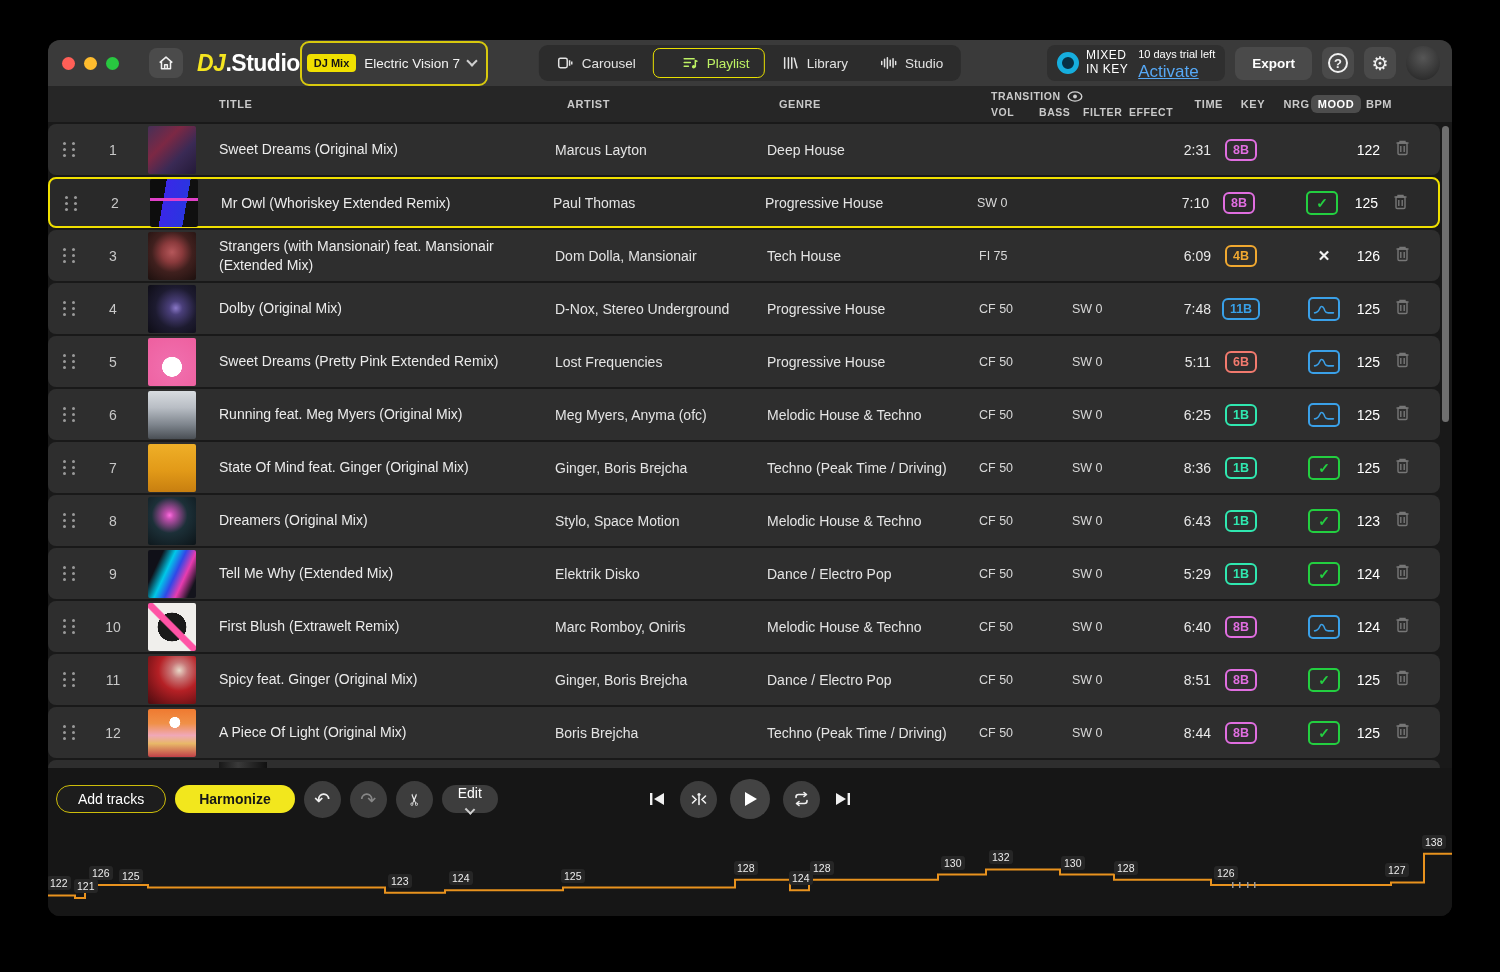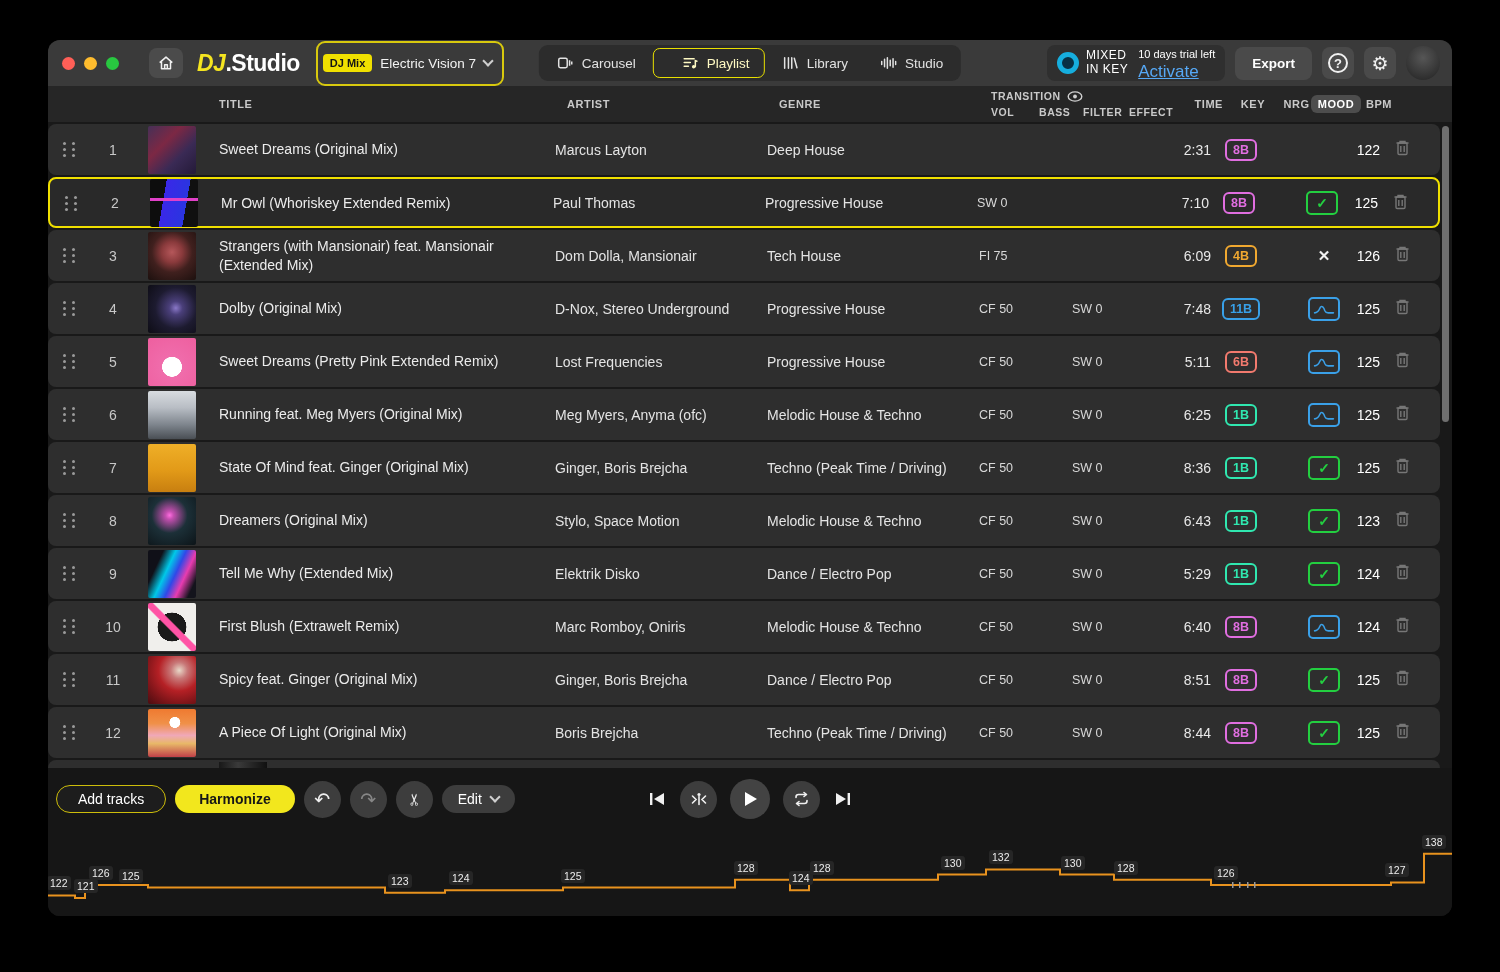--- a/index.html
+++ b/index.html
@@ -7,31 +7,31 @@
 
   .window { position:absolute; left:48px; top:40px; width:1404px; height:876px;
             background:#191919; border-radius:12px; overflow:hidden; display:flex; flex-direction:column; }
 
   
   .chrome { height:46px; background:#3a3a3a; display:flex; align-items:center; padding:0 14px; flex:none; position:relative; }
   .traffic { display:flex; gap:9px; margin-right:30px; }
   .dot { width:13px; height:13px; border-radius:50%; }
   .dot.r { background:#ff5f57; } .dot.y { background:#febc2e; } .dot.g { background:#28c840; }
   .home-btn { width:34px; height:30px; border-radius:8px; background:#4b4b4b; display:flex; align-items:center; justify-content:center; margin-right:14px; }
-  .logo { font-size:23px; font-weight:800; letter-spacing:-0.5px; margin-right:16px; white-space:nowrap; }
+  .logo { font-size:23px; font-weight:800; letter-spacing:-0.5px; white-space:nowrap; }
   .logo .dj { color:#f5e520; font-style:italic; } .logo .studio { color:#fff; }
   .project-pill { height:45px; border:2px solid #d8c90e; border-radius:9px; display:flex; align-items:center; gap:8px; padding:0 10px 0 5px; cursor:pointer; }
   .project-badge { background:#f0e000; color:#141414; font-size:11px; font-weight:800; padding:3px 7px; border-radius:4px; }
   .project-name { color:#f2f2f2; font-size:13.5px; }
   .chev { width:8px; height:8px; border-right:2px solid #cfcfcf; border-bottom:2px solid #cfcfcf; transform:rotate(45deg); margin-top:-4px; }
 
   .tabs { position:absolute; left:50%; top:50%; transform:translate(-50%,-50%); background:#2c2c2c; border-radius:9px; padding:3px; display:flex; gap:2px; }
   .tab { display:flex; align-items:center; gap:8px; padding:6px 14px; border-radius:7px; color:#e2e2e2; font-size:13.5px; border:1.5px solid transparent; cursor:pointer; white-space:nowrap; }
   .tab svg { flex:none; }
-  .tab.active { border-color:#e8e000; color:#fef9c3;padding-left:28px; }
+  .tab.active { border-color:#e8e000; color:#bef264;padding-left:28px; }
 
   .right-cluster { position:absolute; right:12px; top:50%; transform:translateY(-50%); display:flex; align-items:center; gap:10px; }
   .mik { background:#2f2f2f; border-radius:8px; height:36px; display:flex; align-items:center; gap:7px; padding:0 10px; }
   .mik-ring { width:22px; height:22px; border-radius:50%; border:5px solid #16aede; background:#083044; }
   .mik-name { color:#fff; font-size:12px; font-weight:400; line-height:1.15; letter-spacing:.04em; }
   .mik-trial { line-height:1.2; margin-left:3px; }
   .mik-trial .t1 { color:#fff; font-size:11px; }
   .mik-trial a { color:#56a8f5; font-size:17px; text-decoration:underline; }
   .export-btn { background:#4a4a4a; color:#fff; font-size:13.5px; font-weight:600; height:33px; padding:0 17px; border-radius:8px; display:flex; align-items:center; cursor:pointer; }
   .sq-btn { width:32px; height:32px; border-radius:8px; background:#4a4a4a; display:flex; align-items:center; justify-content:center; cursor:pointer; }
@@ -81,21 +81,21 @@
   
   .bottom { flex:none; height:148px; background:#161616; position:relative; }
   .transport { height:62px; position:relative; display:flex; align-items:center; }
   .left-controls { position:absolute; left:8px; display:flex; align-items:center; gap:9px; }
   .pill-btn { height:28px; border-radius:19px; display:flex; align-items:center; font-size:14px; cursor:pointer; white-space:nowrap; }
   .add-tracks { border:1.5px solid #cdbd0a; background:#1d1d1d; color:#fff; padding:0 21px; }
   .harmonize { background:#f2e71d; color:#161616; font-weight:600; padding:0 24px; }
   .circ-btn { width:37px; height:37px; border-radius:50%; background:#3d3d3d; display:flex; align-items:center; justify-content:center; color:#efefef; font-size:19px; cursor:pointer; }
   .circ-btn.disabled { color:#878787; }
   .scissors { font-size:16px; transform:rotate(-90deg); }
-  .edit-btn { background:#3d3d3d; color:#fff; padding:0 16px; gap:9px; }
+  .edit-btn { background:#3d3d3d; color:#fff; padding:0 16px; gap:9px;flex-direction:column; }
   .playback { position:absolute; left:50%; transform:translateX(-50%); display:flex; align-items:center; gap:13px; }
   .play-btn { width:40px; height:40px; border-radius:50%; background:#434343; display:flex; align-items:center; justify-content:center; cursor:pointer; }
 
   .chart { position:absolute; left:0; bottom:0; width:1404px; height:84px; }
   .chart svg { position:absolute; inset:0; }
   .bpm-label { position:absolute; background:#262626; color:#ececec; font-size:10.5px; padding:1px 3px; border-radius:3px; white-space:nowrap; }
 </style>
 </head>
 <body>
 

